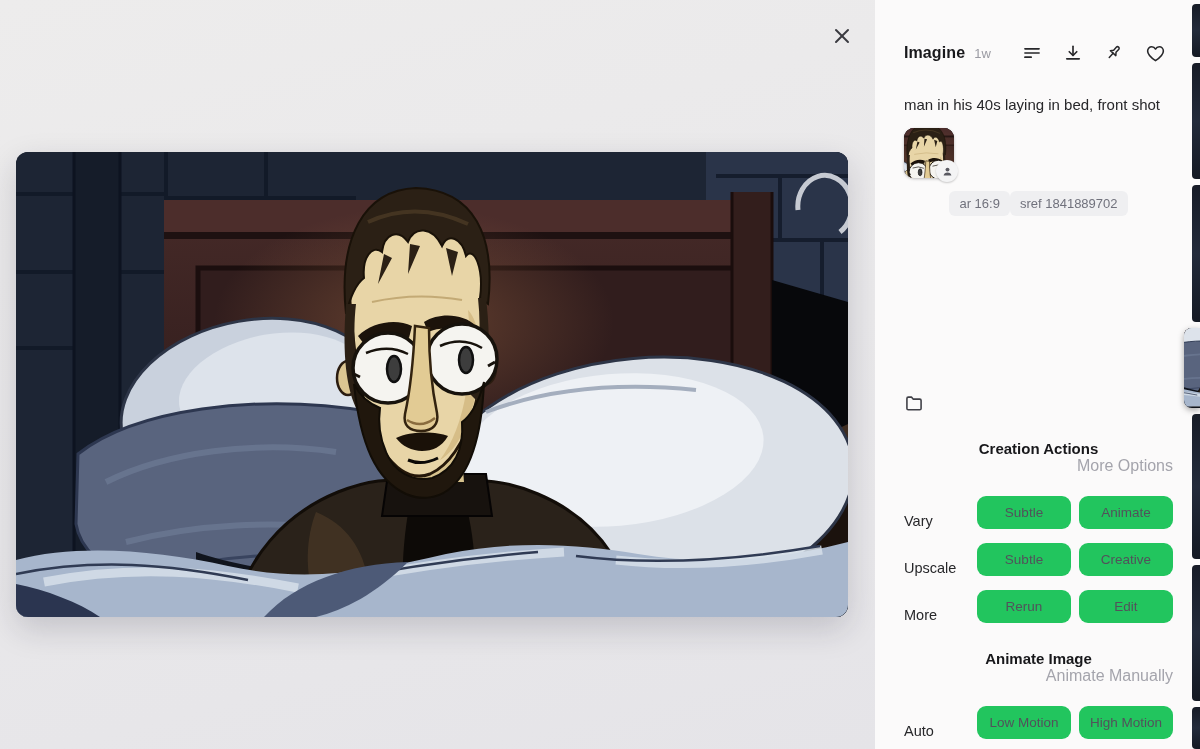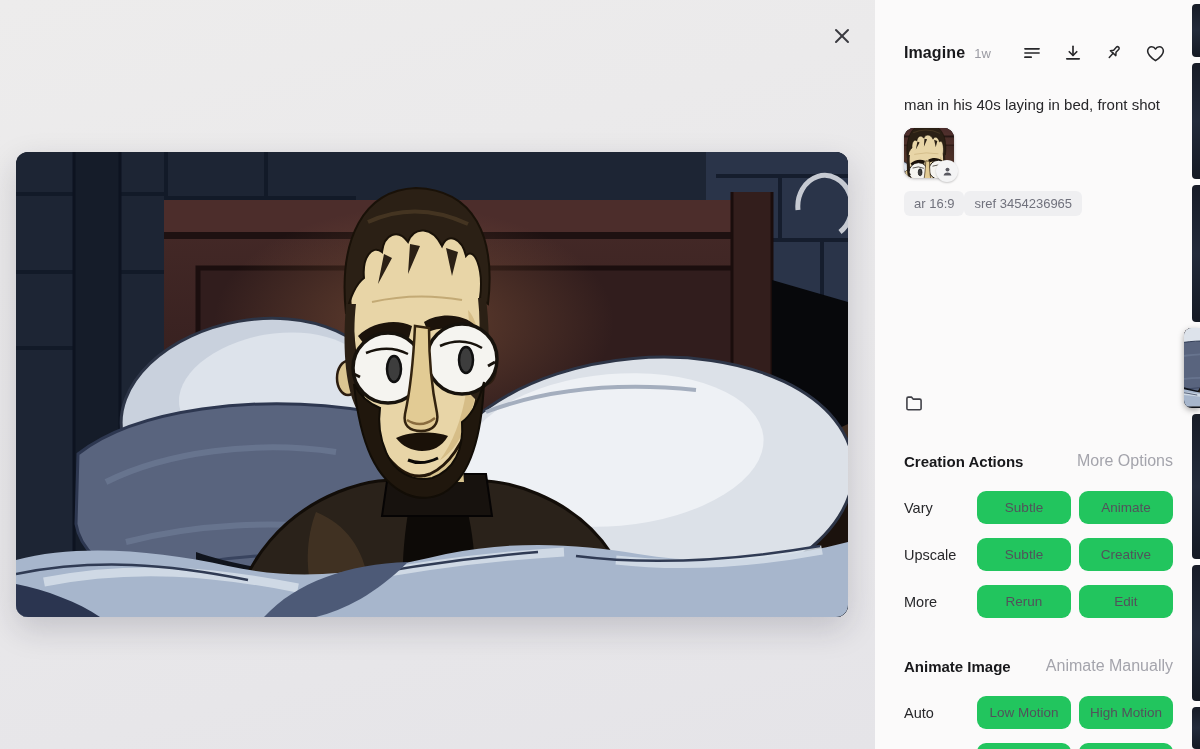--- a/index.html
+++ b/index.html
@@ -32,34 +32,34 @@
   .prompt { margin-top:31px; font-size:15px; color:#27272a; line-height:1.35; }
 
   .thumb { margin-top:13px; position:relative; width:50px; height:50px; border-radius:10px;
            overflow:visible; cursor:pointer; }
   .thumb-img { width:50px; height:50px; border-radius:10px; overflow:hidden; background:#141a26;
                box-shadow:0 1px 3px rgba(0,0,0,.25); }
   .thumb-badge { position:absolute; right:-4px; bottom:-4px; width:22px; height:22px;
                  border-radius:50%; background:#f4f4f5; box-shadow:0 1px 2px rgba(0,0,0,.2);
                  display:flex; align-items:center; justify-content:center; }
 
-  .tags { margin-top:13px; display:flex; gap:0; }
+  .tags { margin-top:13px; display:flex; gap:0;justify-content:center; }
   .tag { background:#efeff1; color:#70717c; font-size:13px; padding:5px 10px;
          border-radius:6px; white-space:nowrap; cursor:pointer; }
 
   .folder-row { margin-top:177px; }
   .folder-btn { border:none; background:transparent; cursor:pointer; padding:0;
                 width:20px; height:20px; display:block; }
 
-  .section-head { margin-top:39px; display:flex; align-items:center; }
+  .section-head { margin-top:27px; display:flex; align-items:center;flex-direction:column; }
   .section-title { font-size:15px; font-weight:700; color:#18181b; }
   .section-link { margin-left:auto; font-size:16px; color:#a4a4ac; background:none;
                   border:none; cursor:pointer; font-family:inherit; }
 
-  .action-row { margin-top:14px; display:flex; align-items:center; height:33px; }
+  .action-row { margin-top:14px; display:flex; align-items:flex-end; height:33px; }
   .action-row.first { margin-top:21px; }
   .row-label { font-size:14.5px; color:#27272a; }
   .row-buttons { margin-left:auto; display:flex; gap:8px; }
   .pill-btn { height:33px; width:94px; border:none; border-radius:9px; background:#22c55e;
               color:#52525b; font-size:13.5px; font-family:Liberation Sans, sans-serif; cursor:pointer; }
   .pill-btn.sm { width:auto; padding:0 14px; }
 
   
   .filmstrip-seg { position:absolute; left:1192px; width:8px; border-radius:4px 0 0 4px;
                    background:linear-gradient(180deg,#171c27,#232b3b 50%,#141923);
@@ -228,21 +228,21 @@
       <div class="thumb-badge">
         <svg width="13" height="13" viewBox="0 0 24 24" fill="#5a5a62">
           <circle cx="12" cy="8.5" r="3.6"></circle>
           <path d="M4.8 19.6c.6-3.6 3.3-5.6 7.2-5.6s6.6 2 7.2 5.6z"></path>
         </svg>
       </div>
     </div>
 
     <div class="tags">
       <span class="tag">ar 16:9</span>
-      <span class="tag">sref 3454236965</span>
+      <span class="tag">sref 1841889702</span>
     </div>
 
     <div class="folder-row">
       <button class="folder-btn">
         <svg width="20" height="20" viewBox="0 0 24 24" fill="none" stroke="#3f3f46" stroke-width="1.9" stroke-linejoin="round">
           <path d="M3.5 18.5v-12c0-.9.7-1.6 1.6-1.6h3.8l2 2.4h8c.9 0 1.6.7 1.6 1.6v9.6c0 .9-.7 1.6-1.6 1.6H5.1c-.9 0-1.6-.7-1.6-1.6z"></path>
         </svg>
       </button>
     </div>
 

